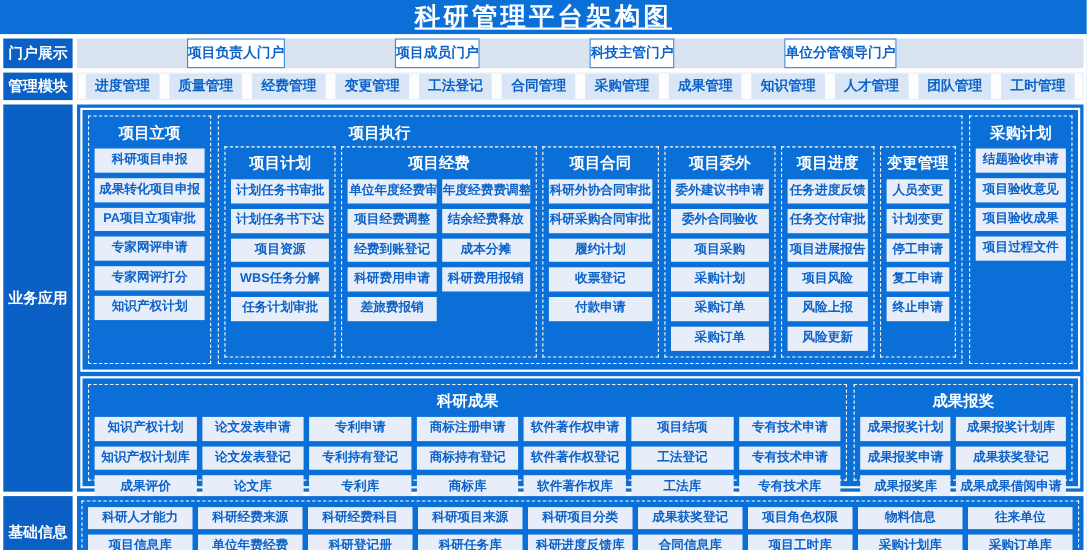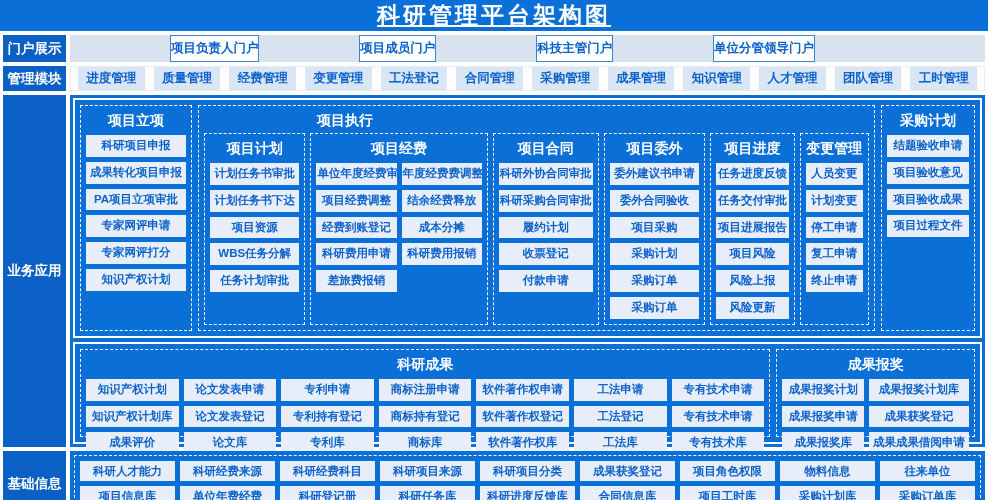--- a/index.html
+++ b/index.html
@@ -272,21 +272,21 @@
       <div class="panel panel-bottom">
 
         <div class="dgroup col-chengguo">
           <div class="dgroup-title">科研成果</div>
           <div class="grid-7">
               <div class="item-box">知识产权计划</div>
               <div class="item-box">论文发表申请</div>
               <div class="item-box">专利申请</div>
               <div class="item-box">商标注册申请</div>
               <div class="item-box">软件著作权申请</div>
-              <div class="item-box">工法申请</div>
+              <div class="item-box">项目结项</div>
               <div class="item-box">专有技术申请</div>
               <div class="item-box">知识产权计划库</div>
               <div class="item-box">论文发表登记</div>
               <div class="item-box">专利持有登记</div>
               <div class="item-box">商标持有登记</div>
               <div class="item-box">软件著作权登记</div>
               <div class="item-box">工法登记</div>
               <div class="item-box">专有技术申请</div>
               <div class="item-box">成果评价</div>
               <div class="item-box">论文库</div>

